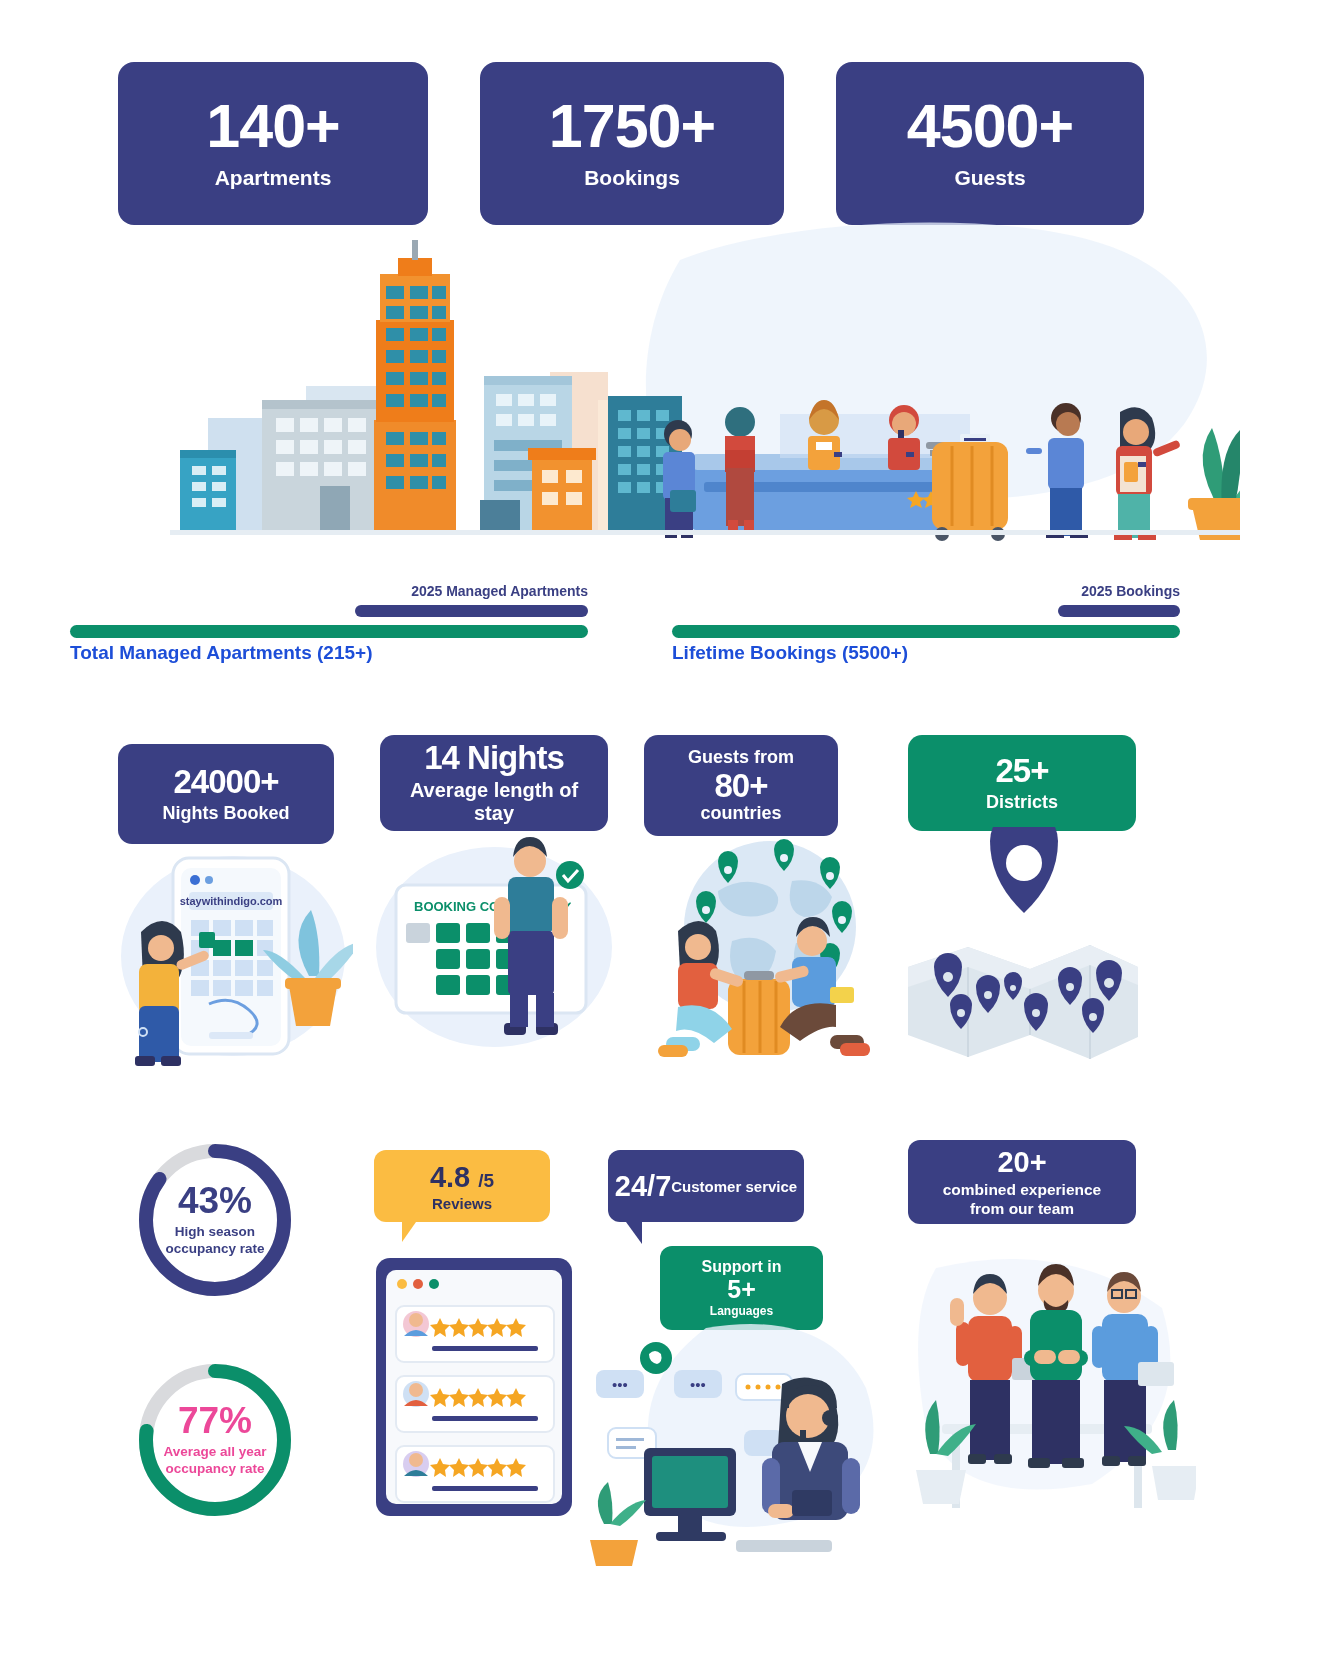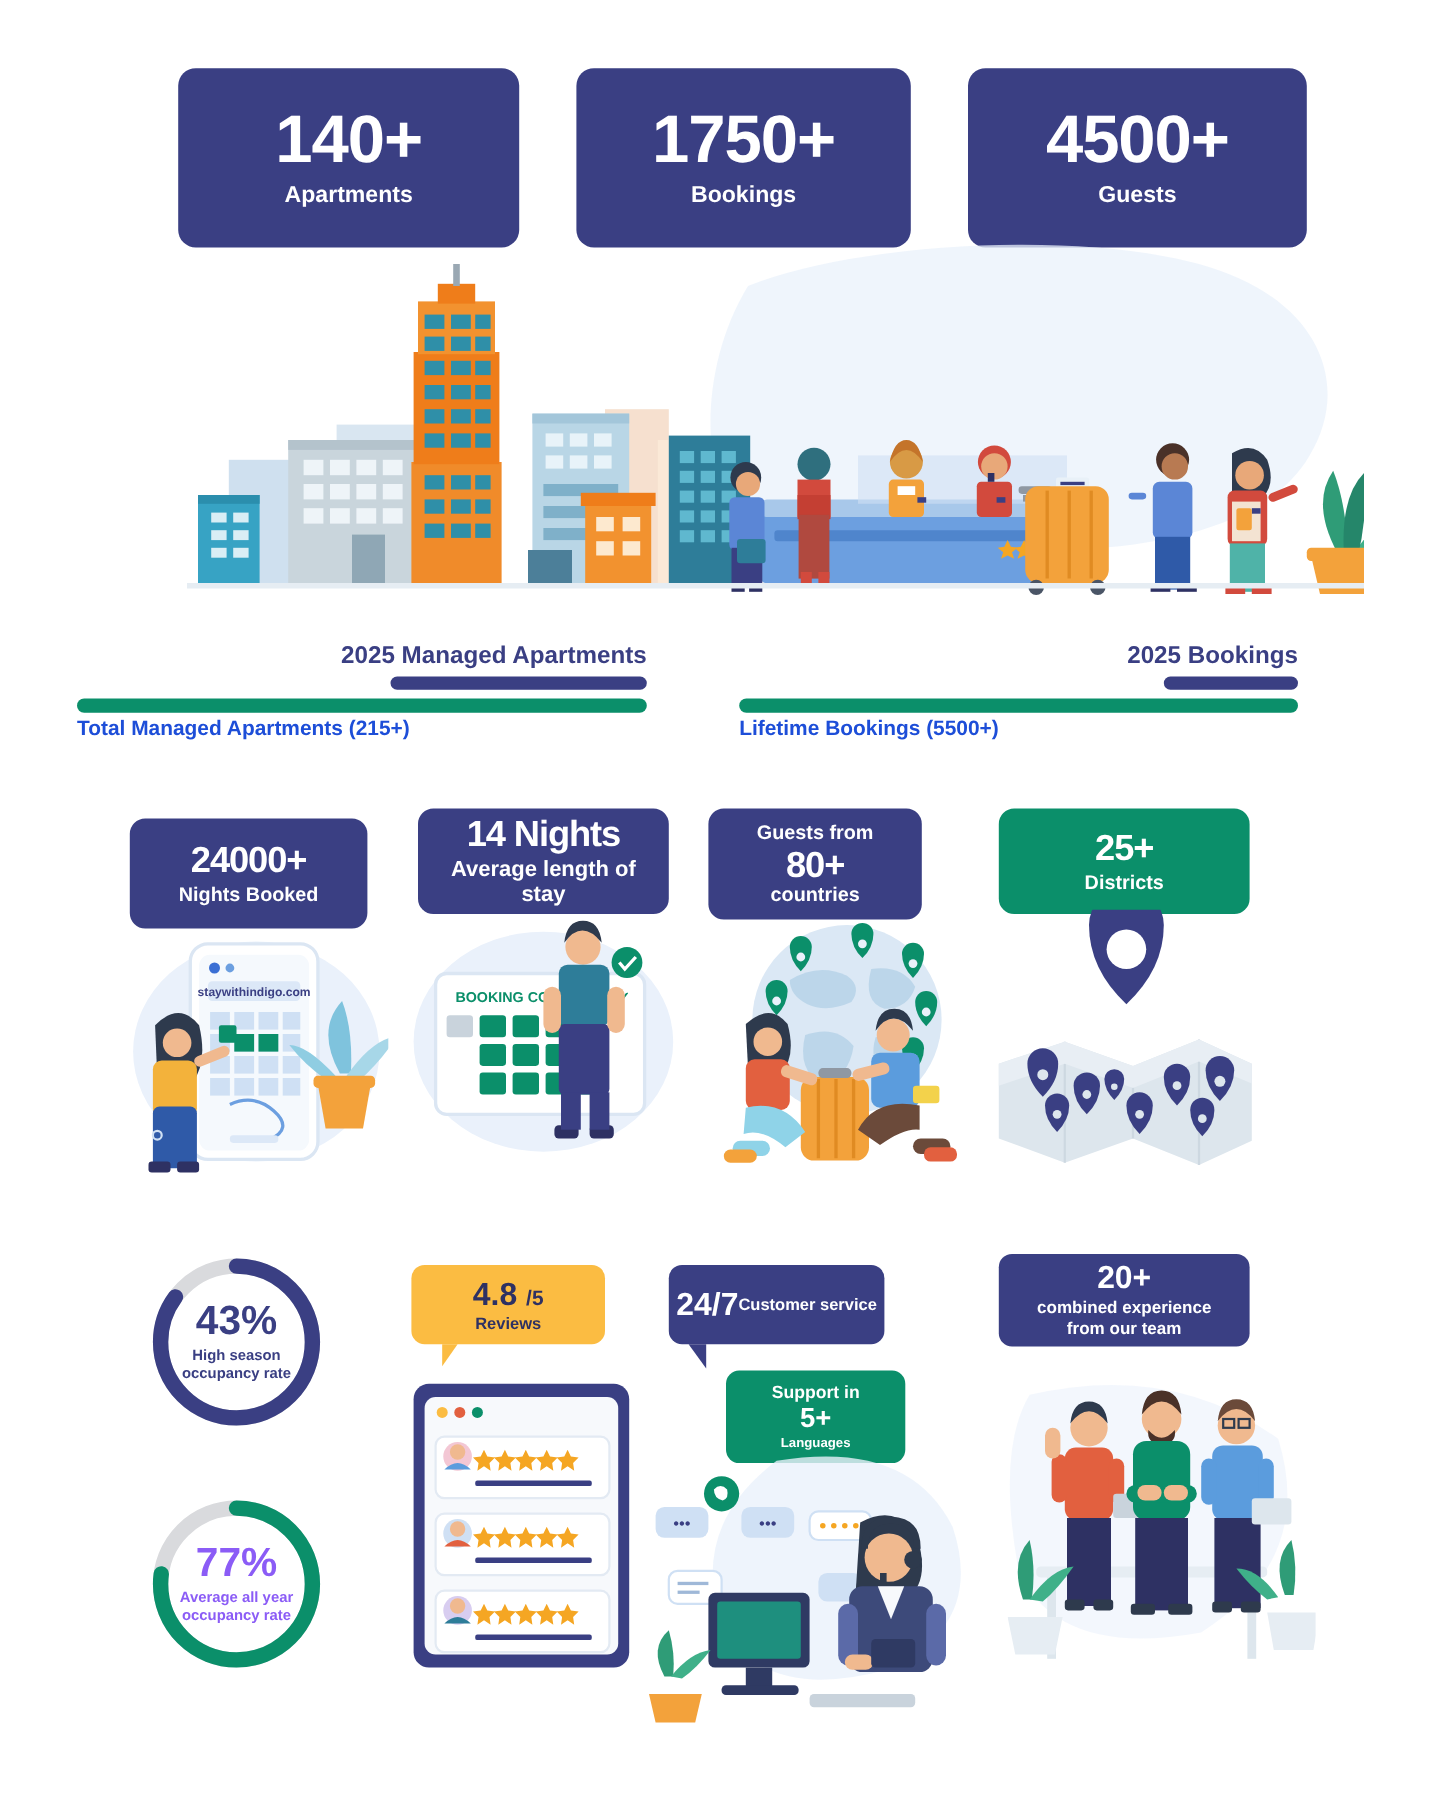--- a/index.html
+++ b/index.html
@@ -16,37 +16,37 @@
     background:#3a3f83; border-radius:14px;
     display:flex; flex-direction:column; align-items:center; justify-content:center;
     color:#fff; text-align:center; padding:12px 18px;
   }
   .stat-card.green{ background:#0b8f6a; }
   .stat-card .big{ font-weight:bold; line-height:1.0; letter-spacing:-1px; }
   .stat-card .sub{ font-weight:bold; line-height:1.15; }
   .stat-card .pre{ font-weight:bold; line-height:1.1; }
 
   
-  .top-row{ position:absolute; left:118px; top:62px; display:flex; gap:52px;margin-left:44px; }
+  .top-row{ position:absolute; left:118px; top:62px; display:flex; gap:52px; }
   .top-card{ height:163px; border-radius:16px; }
   .top-card .big{ font-size:61px; }
   .top-card .sub{ font-size:21px; margin-top:9px; }
   #tc0{ width:310px; }
   #tc1{ width:304px; }
   #tc2{ width:308px; }
 
   
   .hero{ position:absolute; left:80px; top:200px; width:1160px; height:345px; }
 
   
   .bars{ position:absolute; left:70px; top:583px; width:1180px; height:90px; }
   .bargroup{ position:absolute; }
   .bg-left{ left:0; width:518px; }
   .bg-right{ left:602px; width:508px; }
-  .bar-top-label{ font-size:22px; color:#3a3f83; font-weight:bold; text-align:right; white-space:nowrap; }
+  .bar-top-label{ font-size:14px; color:#3a3f83; font-weight:bold; text-align:right; white-space:nowrap; }
   .bar-track{ position:relative; height:12px; margin-top:6px; }
   .bar-blue{ position:absolute; height:12px; border-radius:7px; background:#3a3f83; right:0; }
   .bar-green{ position:absolute; height:13px; border-radius:7px; background:#0b8f6a; left:0; top:20px; }
   .bar-bot-label{ font-size:19px; color:#1d4ed8; font-weight:bold; margin-top:25px; white-space:nowrap; }
 
   
   .row2{ position:absolute; left:0; top:730px; width:1320px; height:350px; }
   .r2cell{ position:absolute; }
   .r2card{ border-radius:14px; }
   .r2card .big{ font-size:33px; }
@@ -56,21 +56,21 @@
   
   .row3{ position:absolute; left:0; top:1120px; width:1320px; height:420px; }
 
   .donut-wrap{ position:absolute; }
   .donut{ position:relative; width:160px; height:160px; }
   .donut-center{ position:absolute; inset:0; display:flex; flex-direction:column;
     align-items:center; justify-content:center; text-align:center; }
   .donut-pct{ font-size:37px; font-weight:bold; line-height:1; }
   .donut-lbl{ font-size:13.5px; font-weight:bold; line-height:1.25; margin-top:5px; }
   .c-blue{ color:#3a3f83; }
-  .c-green{ color:#8b5cf6; }
+  .c-green{ color:#ec4899; }
 
   .rev-bubble{
     position:absolute; background:#fbbc42; border-radius:12px;
     width:176px; height:72px; display:flex; flex-direction:column;
     align-items:center; justify-content:center; color:#2e3163;
   }
   .rev-bubble .r1{ font-size:29px; font-weight:bold; }
   .rev-bubble .r1 small{ font-size:19px; font-weight:bold; }
   .rev-bubble .r2t{ font-size:15px; font-weight:bold; margin-top:1px; }
   .rev-tail{ position:absolute; left:28px; top:72px; width:0;height:0;

